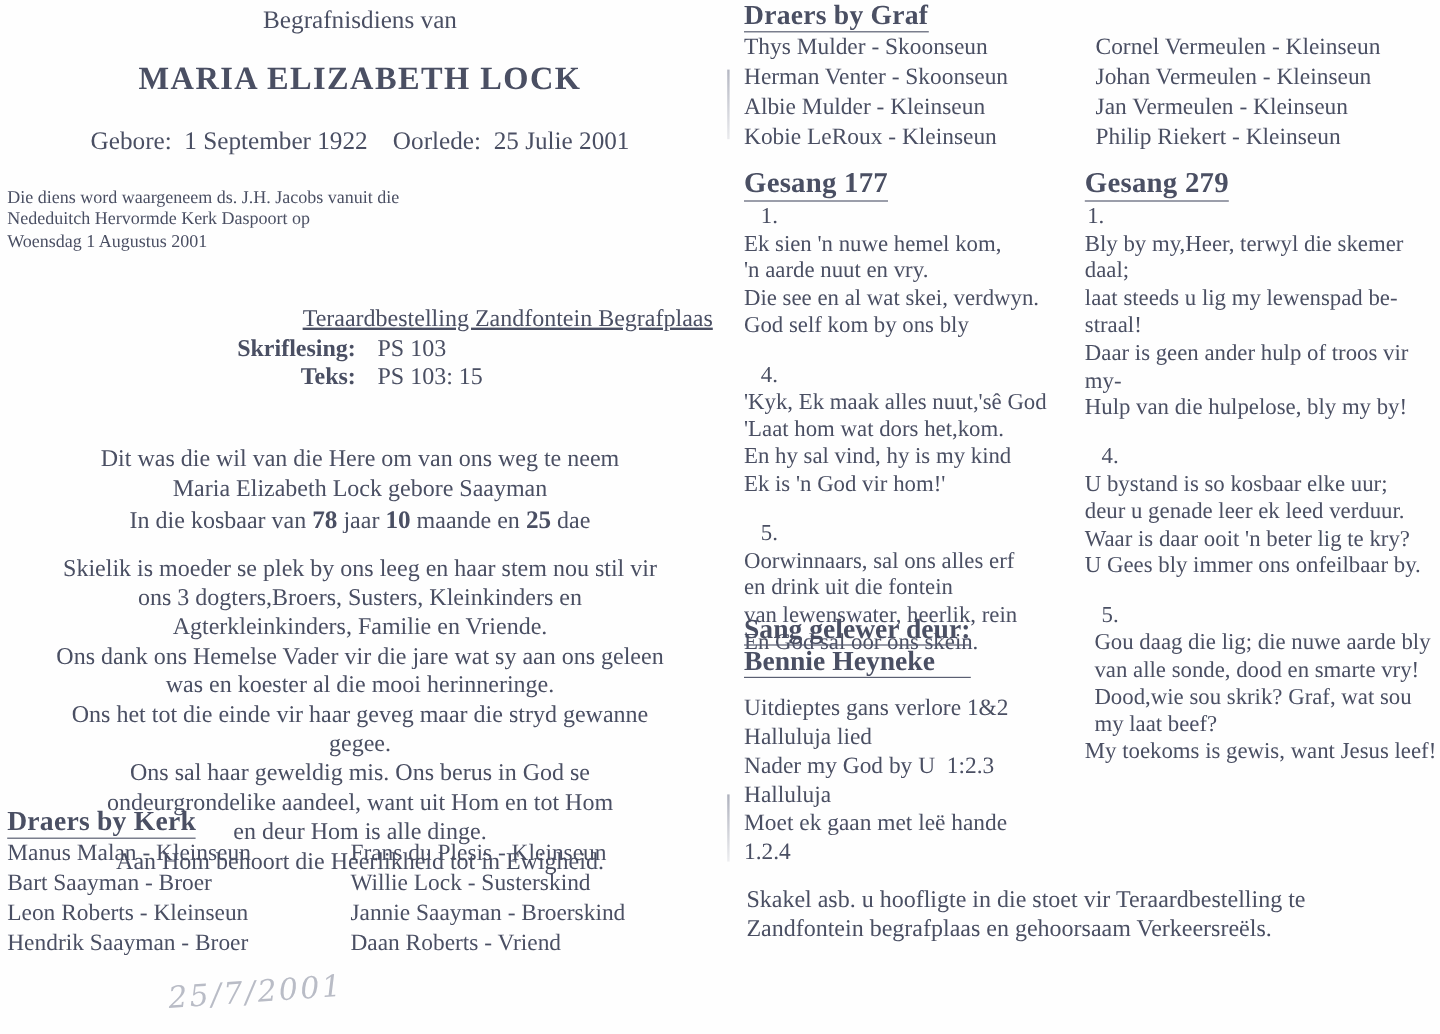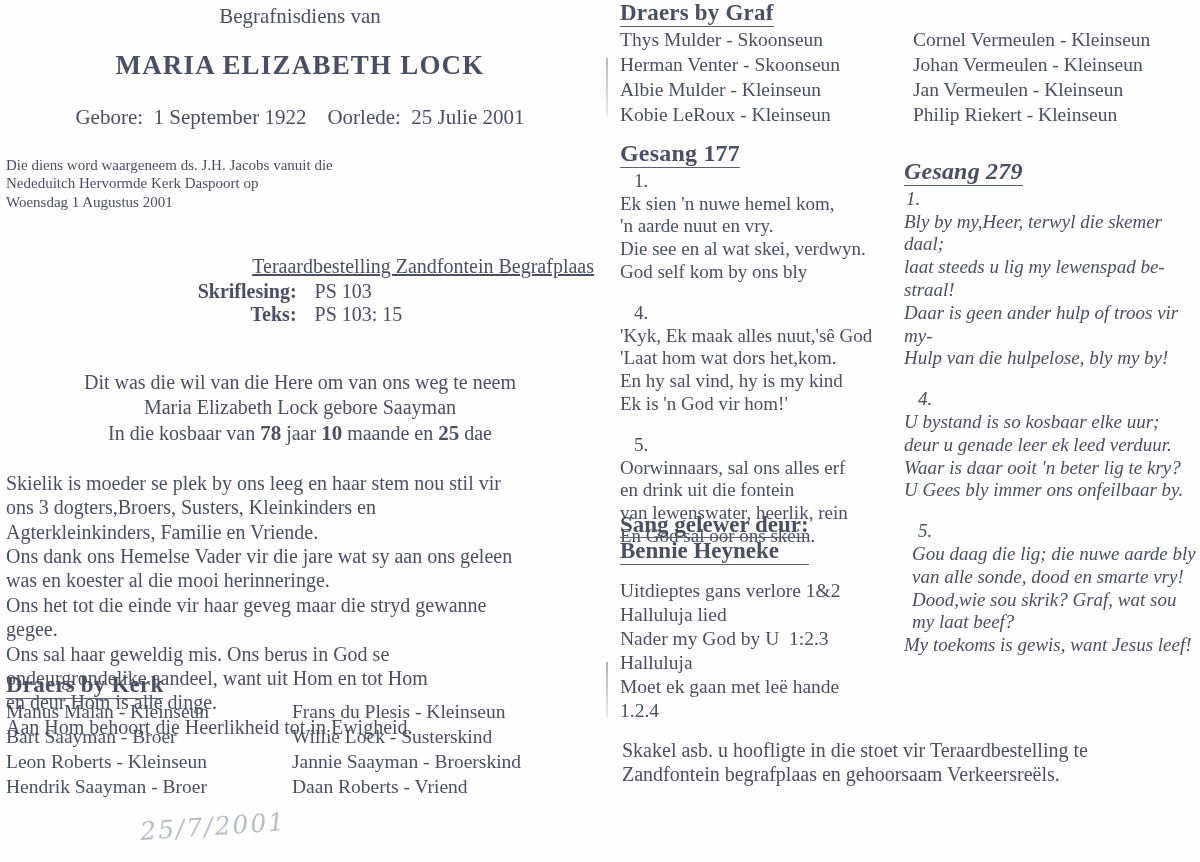--- a/index.html
+++ b/index.html
@@ -39,25 +39,24 @@
     position: absolute;
     left: 608px;
     top: 0;
     width: 288px;
     height: 650px;
     box-sizing: border-box;
   }
   .col-right {
     position: absolute;
     left: 896px;
-    top: 18px;
+    top: 0;
     width: 304px;
     height: 711px;
     box-sizing: border-box;
-    font-style: italic;
   }
 
   
   .fold-line {
     position: absolute;
     left: 606px;
     top: 58px;
     width: 2px;
     height: 58px;
     background: linear-gradient(to bottom, rgba(120,125,145,0.55), rgba(120,125,145,0.15));
@@ -124,24 +123,24 @@
     text-align: center;
     font-size: 20px;
     line-height: 1.26;
     margin-top: 44px;
   }
   .will-block .num {
     font-weight: bold;
     font-size: 21px;
   }
   .memorial-block {
-    text-align: left;
+    text-align: center;
     font-size: 20px;
     line-height: 1.22;
-    margin-top: 24px;
+    margin-top: 14px;
   }
 
   
   .sect-head {
     font-weight: bold;
     font-size: 23px;
     border-bottom: 1.5px solid #5a5f72;
     display: inline-block;
     line-height: 1.12;
     padding-bottom: 0px;

